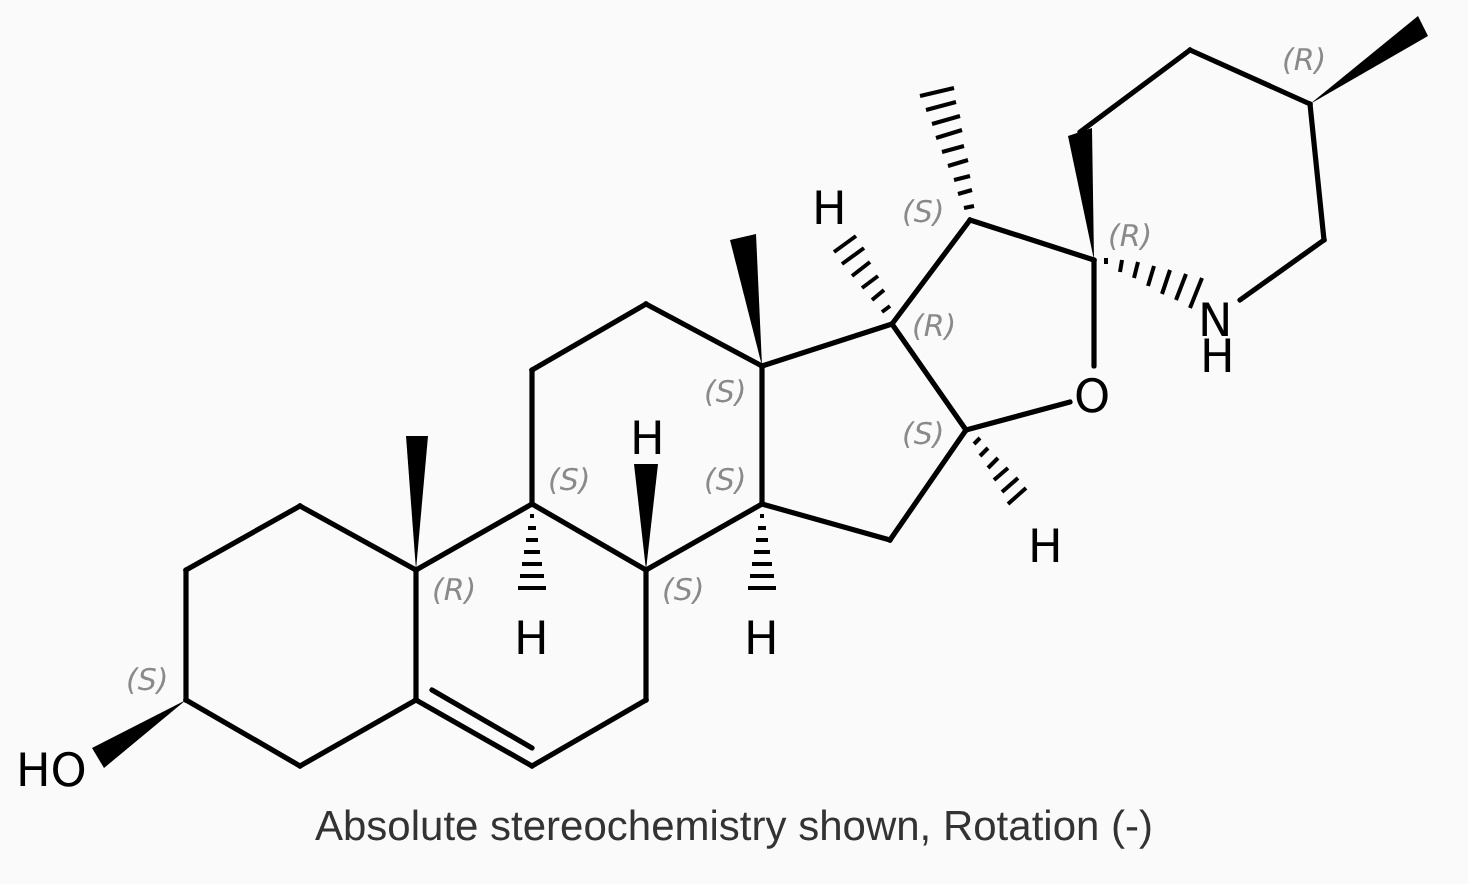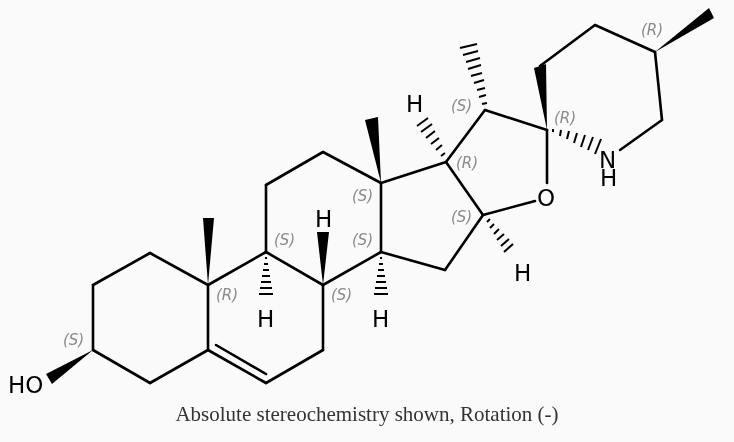--- a/index.html
+++ b/index.html
@@ -1,21 +1,21 @@
 <!DOCTYPE html>
 <html><head>
 <meta charset="utf-8">
 <style>
   html, body { margin: 0; padding: 0; background: #fafafa; }
   body { width: 734px; height: 442px; position: relative; overflow: hidden; font-family: "DejaVu Sans", sans-serif; }
   svg.mol { position: absolute; left: 0; top: 0; }
   .bond { stroke: #000; stroke-width: 2.6; fill: none; stroke-linecap: round; }
   .atom { font-family: "DejaVu Sans", sans-serif; font-size: 23px; fill: #000; }
   .stereo { font-family: "DejaVu Sans", sans-serif; font-size: 15px; font-style: italic; fill: #8a8a8a; }
-  .caption { position: absolute; left: 0; top: 402px; width: 734px; text-align: center; font-family: Liberation Serif, serif; font-size: 21px; color: #333; }
+  .caption { position: absolute; left: 0; top: 402px; width: 734px; text-align: center; font-family: Liberation Sans, sans-serif; font-size: 21px; color: #333; }
 </style>
 </head>
 <body>
 
 <svg class="mol" width="734" height="400" viewBox="0 0 734 400" xmlns="http://www.w3.org/2000/svg">
 
   <g>
     <line class="bond" x1="93" y1="350" x2="93" y2="285"></line>
     <line class="bond" x1="93" y1="285" x2="150" y2="253"></line>
     <line class="bond" x1="150" y1="253" x2="208" y2="285"></line>

